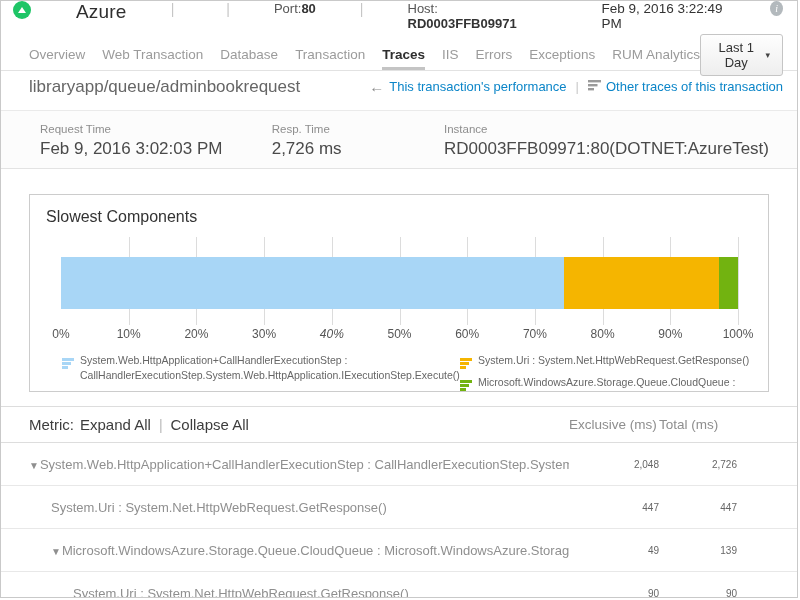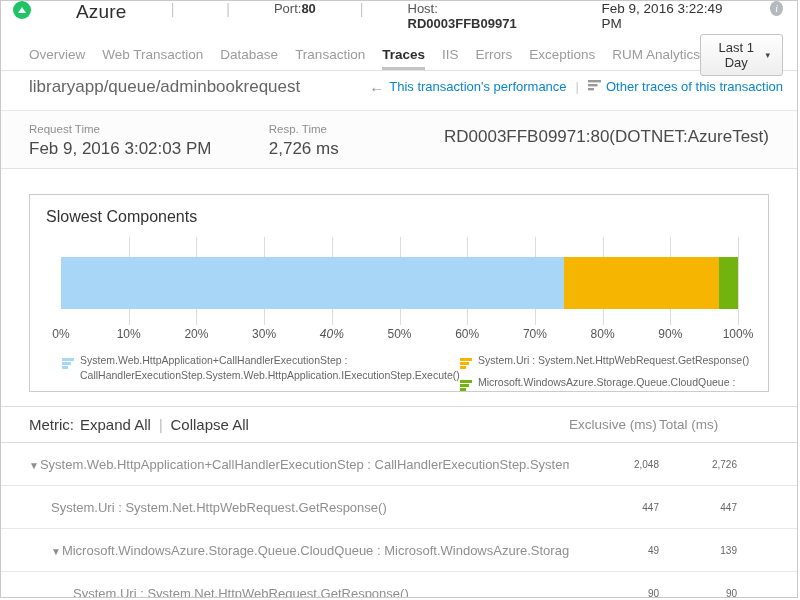--- a/index.html
+++ b/index.html
@@ -32,21 +32,21 @@
   .txn-row { height:40px; display:flex; align-items:center; justify-content:space-between; padding:0 14px 8px 28px; border-bottom:1px solid #eaeaea; }
   .txn-title { font-size:17px; color:#666; }
   .txn-links { display:flex; align-items:center; font-size:13px; }
   .link { color:#0b85c8; cursor:pointer; text-decoration:none; }
   .arrow-ic { color:#8a8a8a; font-size:15px; margin-right:5px; }
   .lsep { color:#c9c9c9; margin:0 9px; }
   .traces-ic { margin-right:5px; display:inline-block; }
 
   
   .summary-row { height:58px; display:flex; padding:4px 28px 0 28px; background:#fcfcfc; border-bottom:1px solid #e3e3e3; }
-  .sum-col { padding-top:8px; }
+  .sum-col { padding-top:8px;margin-left:11px; }
   .sum-col.c1 { width:260px; } .sum-col.c2 { width:190px; } .sum-col.c3 { flex:1; }
   .sum-label { font-size:11.5px; color:#8e8e8e; }
   .sum-value { font-size:17px; color:#4a4a4a; margin-top:4px; }
 
   
   .chart-panel { margin:25px 28px 0 28px; height:198px; border:1px solid #ccc; overflow:hidden; }
   .chart-title { font-size:16px; color:#333; padding:12px 0 0 16px; line-height:20px; }
   .plot { position:relative; height:88px; margin:10px 0 0 31px; width:677px; }
   .gridline { position:absolute; top:0; bottom:0; width:1px; background:#dcdcdc; }
   .bar { position:absolute; left:0; top:20px; height:52px; width:100%; display:flex; }
@@ -135,20 +135,21 @@
   <div class="summary-row">
     <div class="sum-col c1">
       <div class="sum-label">Request Time</div>
       <div class="sum-value">Feb 9, 2016 3:02:03 PM</div>
     </div>
     <div class="sum-col c2">
       <div class="sum-label">Resp. Time</div>
       <div class="sum-value">2,726 ms</div>
     </div>
     <div class="sum-col c3">
+      <div class="sum-label">Instance</div>
       <div class="sum-value">RD0003FFB09971:80(DOTNET:AzureTest)</div>
     </div>
   </div>
 
   <div class="chart-panel">
     <div class="chart-title">Slowest Components</div>
     <div class="plot">
         <div class="gridline" style="left: 100%;"></div>
         <div class="gridline" style="left: 90%;"></div>
         <div class="gridline" style="left: 80%;"></div>

